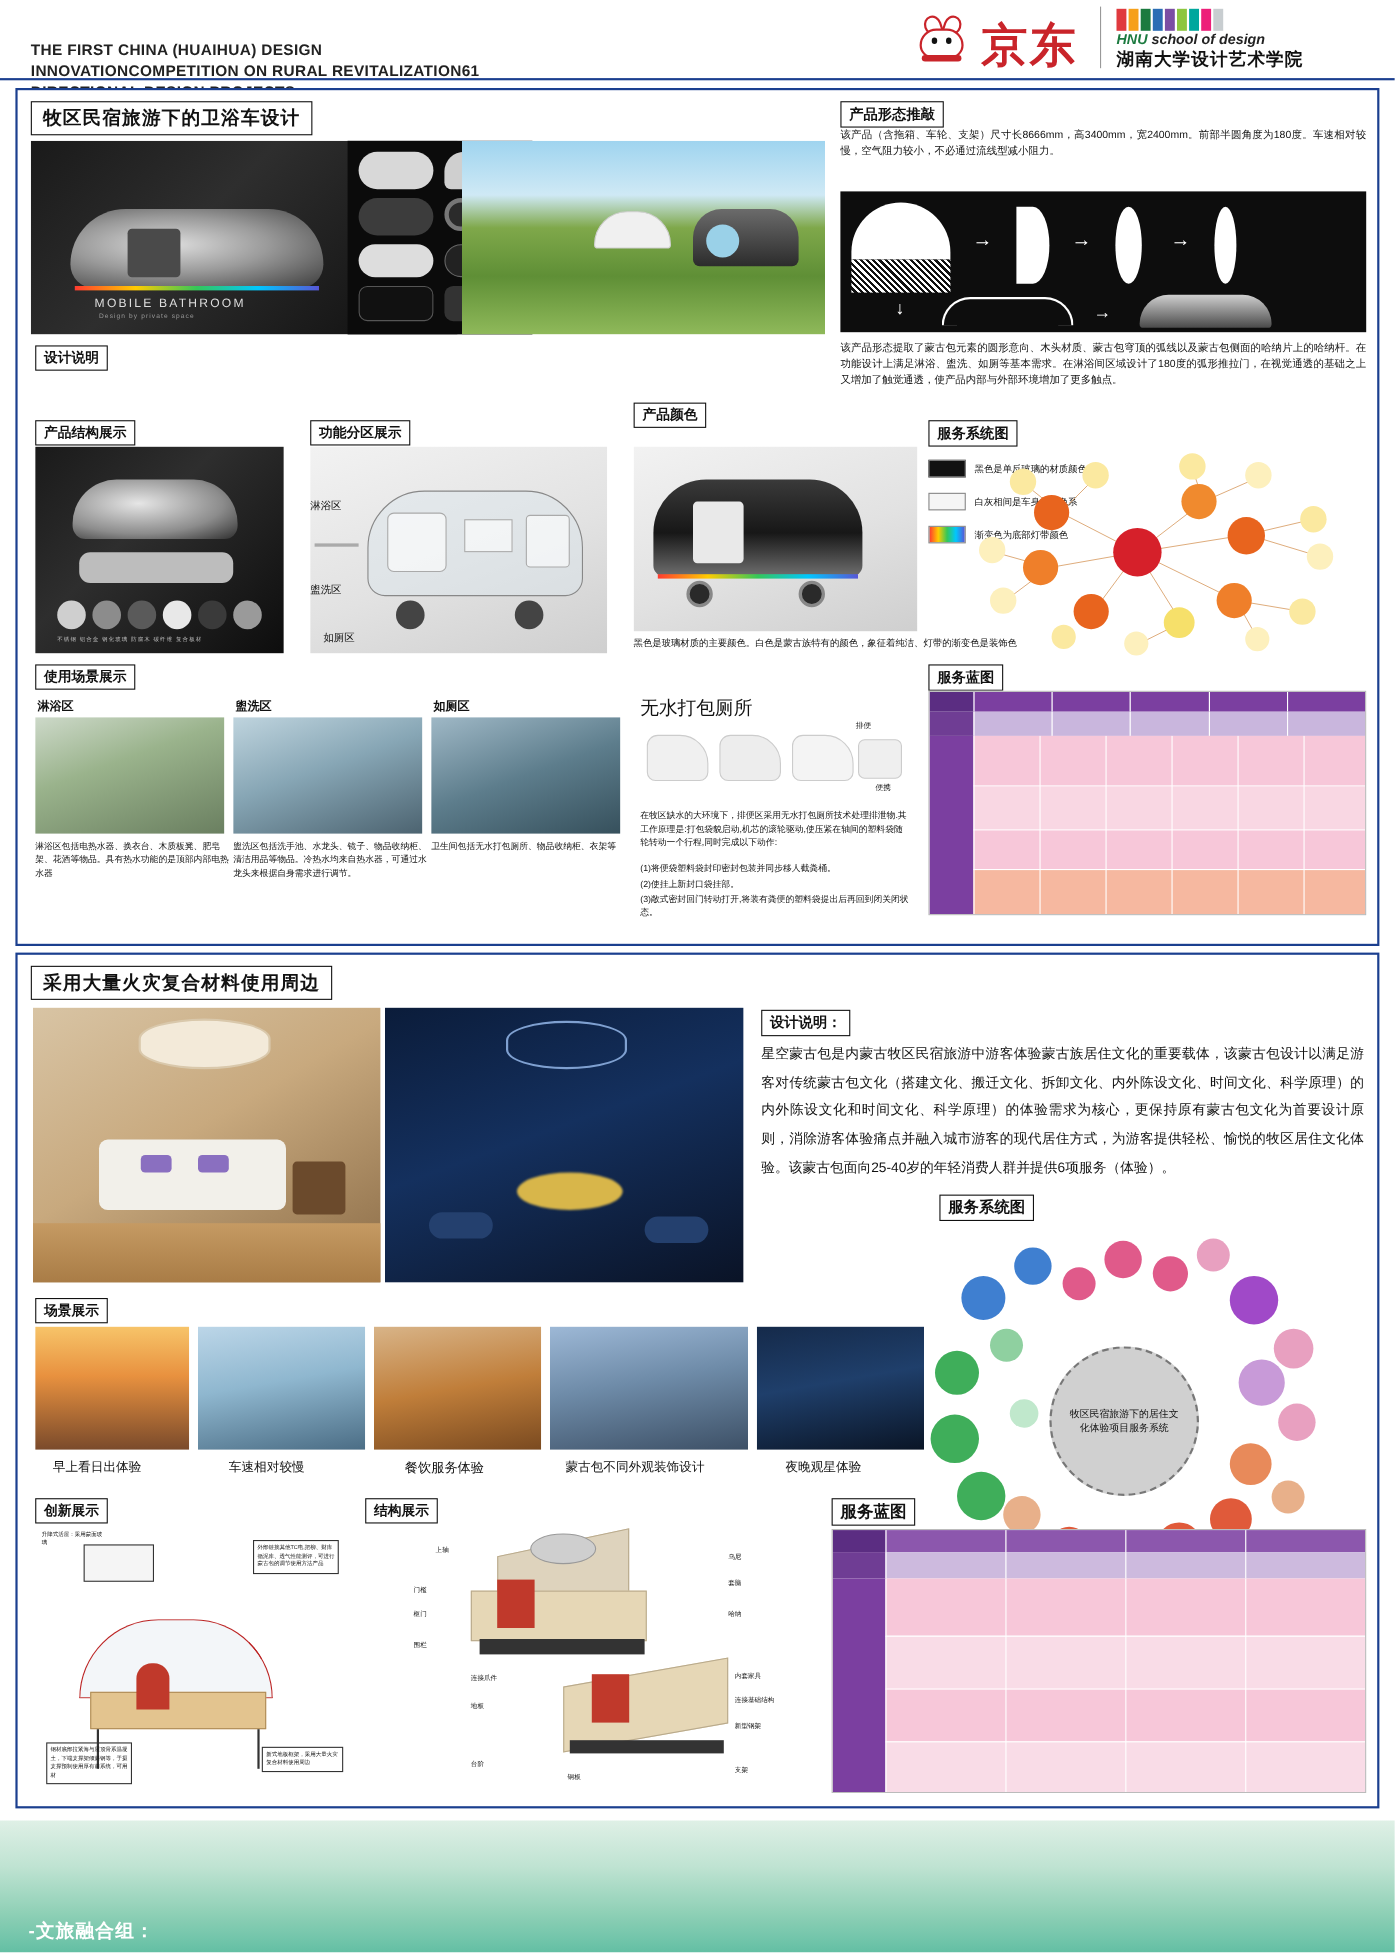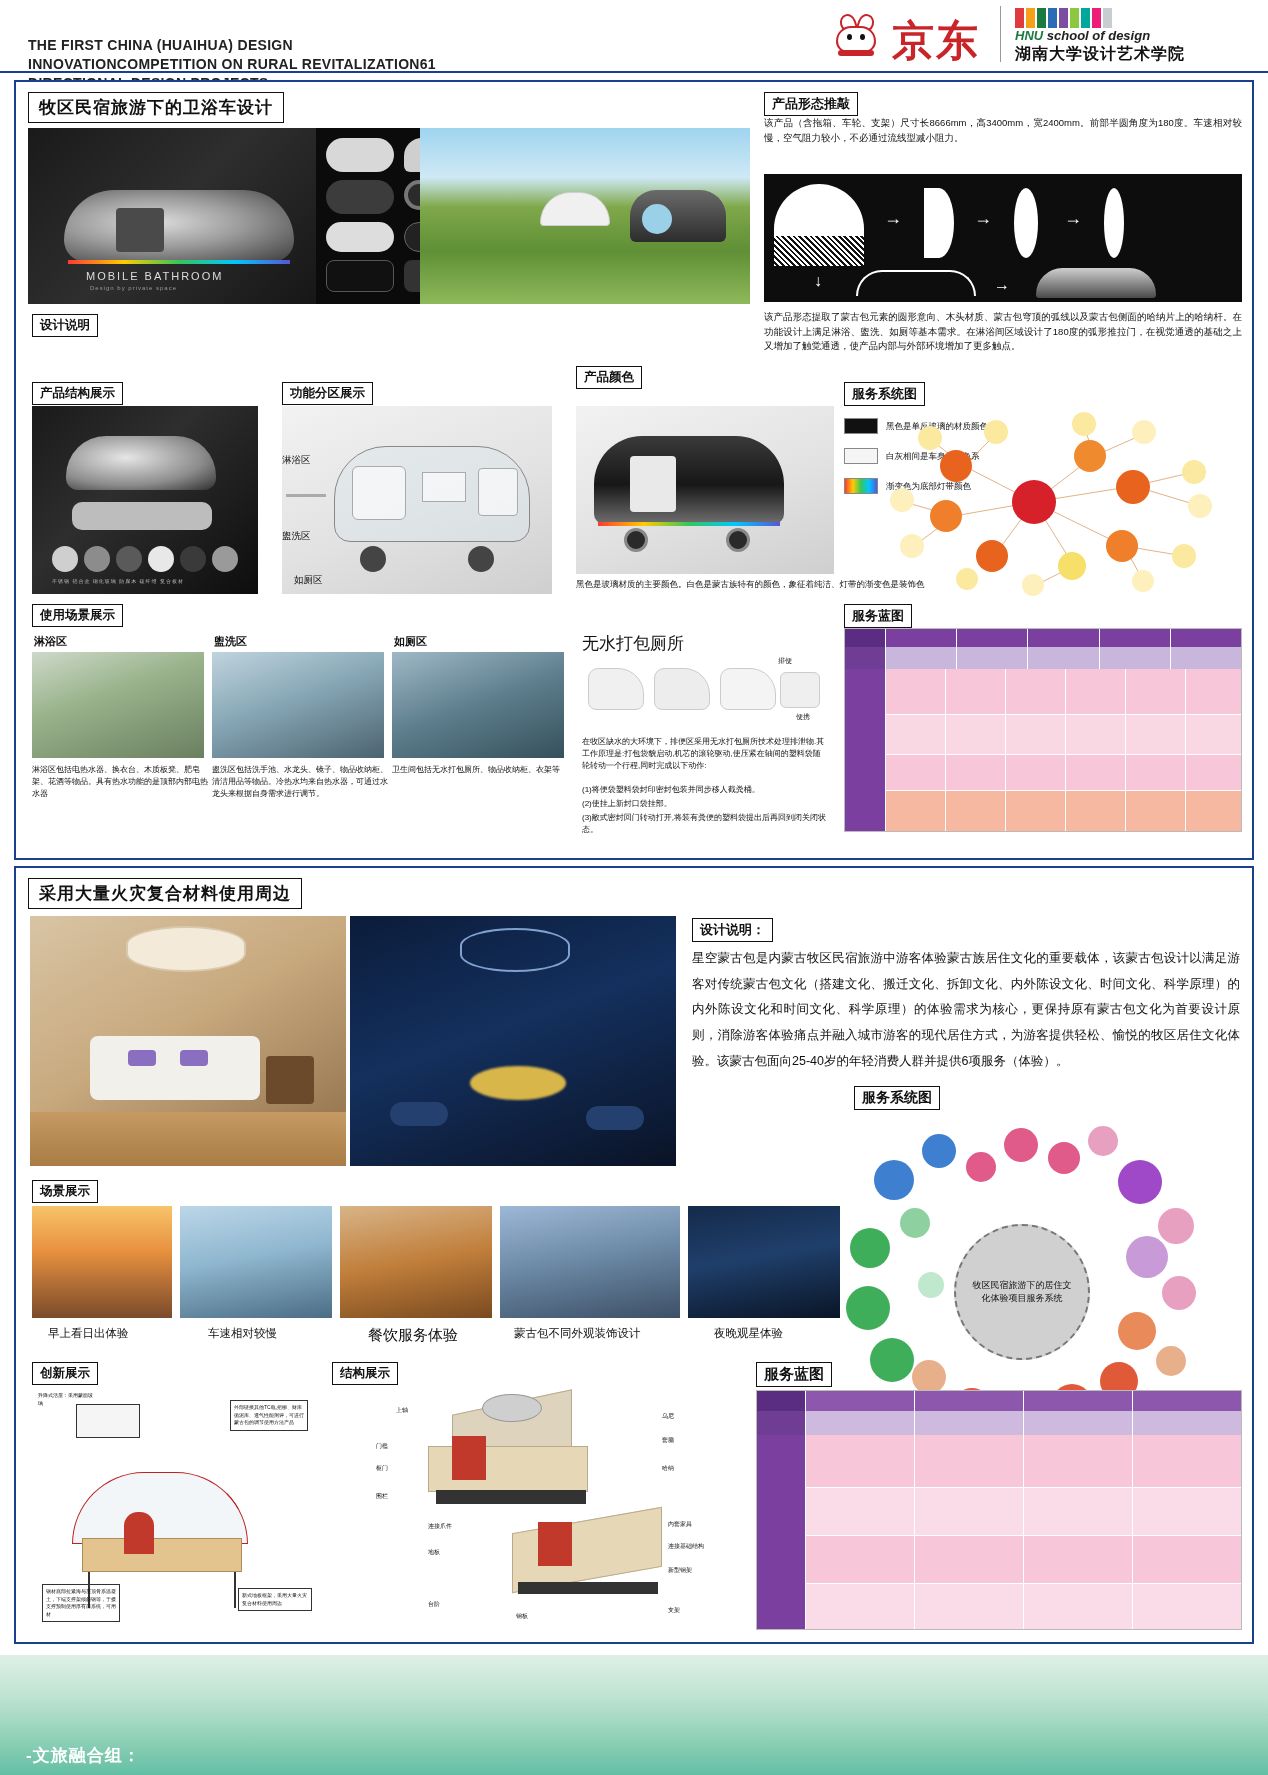--- a/index.html
+++ b/index.html
@@ -343,21 +343,21 @@
     <div class="cap" style="left:32px; top:458px; font-size:11.5px;">早上看日出体验</div>
 
     <div class="img-box" style="left:164px; top:338px; width:152px; height:112px;">
         <div class="ph ph-lounge"></div>
       </div>
     <div class="cap" style="left:192px; top:458px; font-size:11.5px;">车速相对较慢</div>
 
     <div class="img-box" style="left:324px; top:338px; width:152px; height:112px;">
         <div class="ph ph-dining"></div>
       </div>
-    <div class="cap" style="left:352px; top:458px; font-size:15px;">餐饮服务体验</div>
+    <div class="cap" style="left:352px; top:458px; font-size:12px;">餐饮服务体验</div>
 
     <div class="img-box" style="left:484px; top:338px; width:180px; height:112px;">
         <div class="ph ph-yurt"></div>
       </div>
     <div class="cap" style="left:498px; top:458px; font-size:11.5px;">蒙古包不同外观装饰设计</div>
 
     <div class="img-box" style="left:672px; top:338px; width:152px; height:112px;">
         <div class="ph ph-star"></div>
       </div>
     <div class="cap" style="left:698px; top:458px; font-size:11.5px;">夜晚观星体验</div>

